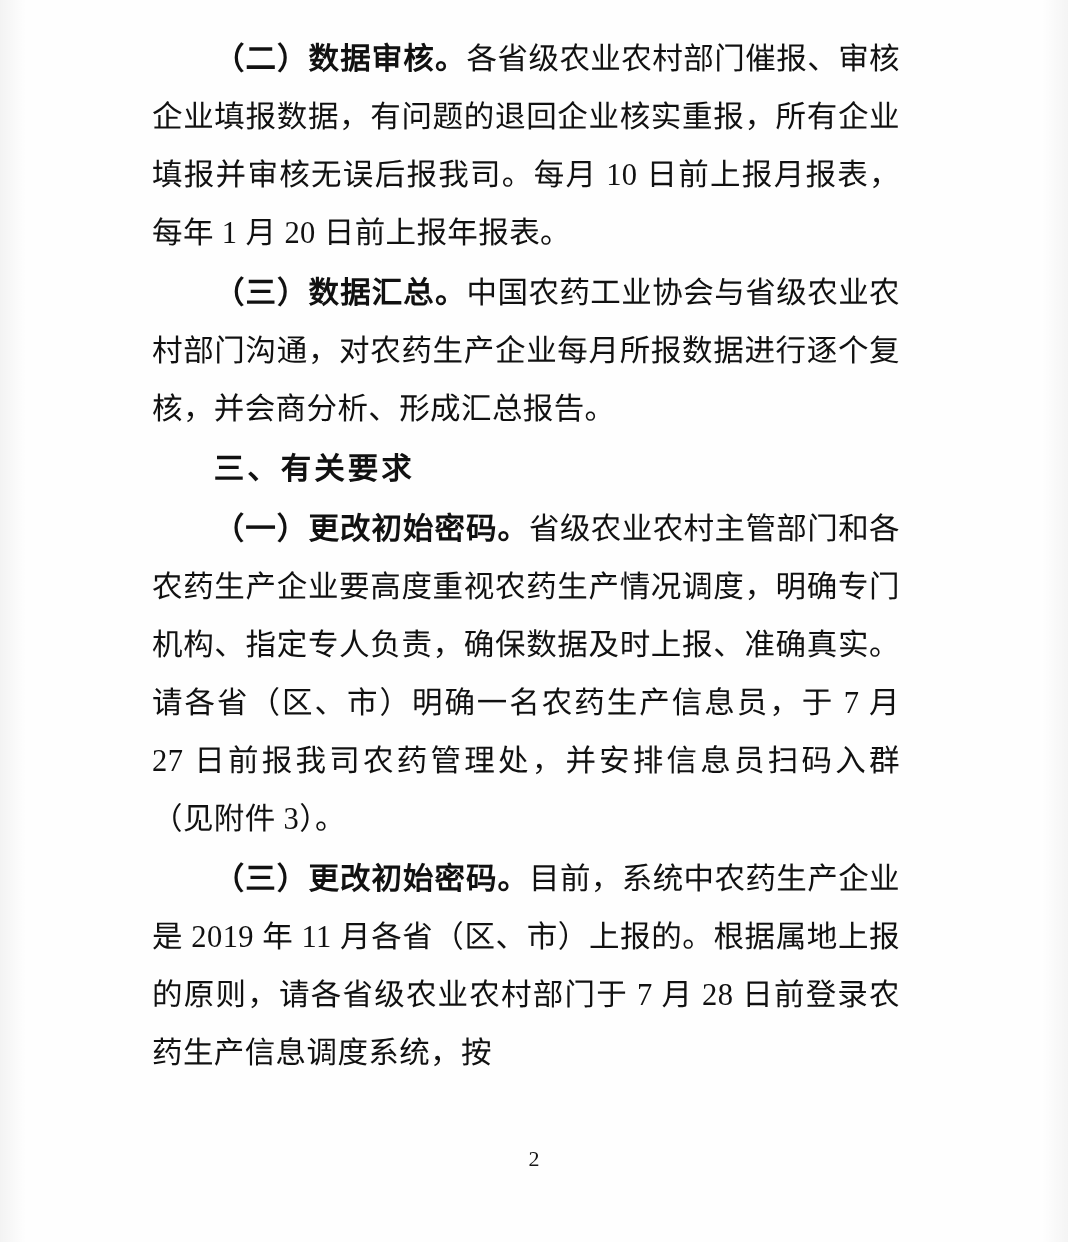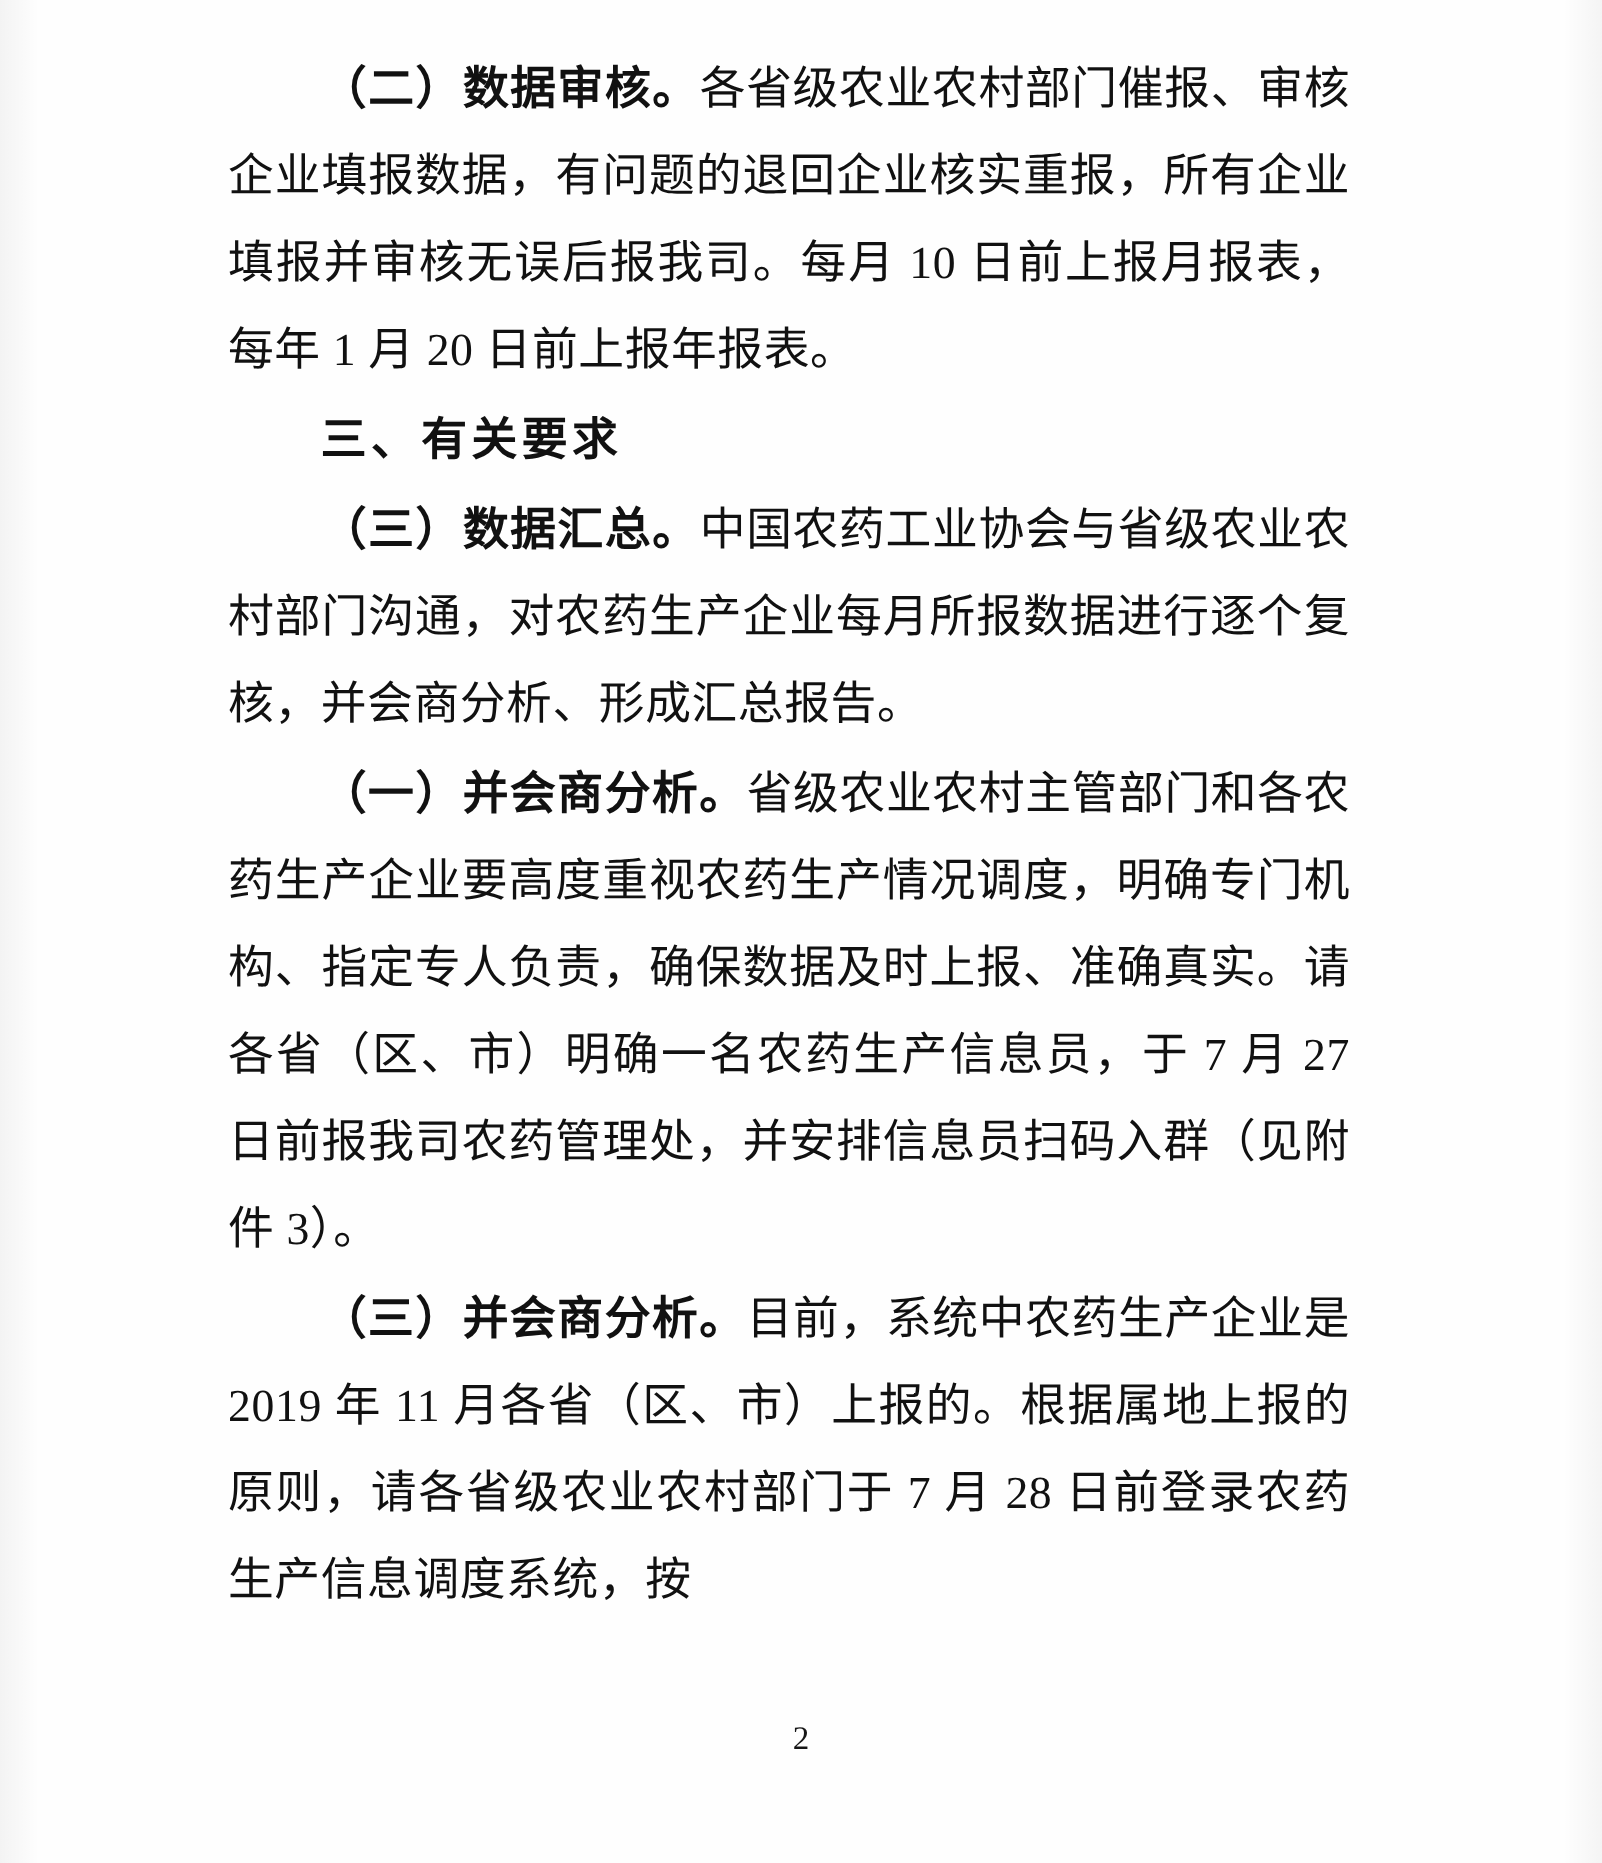--- a/index.html
+++ b/index.html
@@ -83,32 +83,32 @@
   <div class="edge-shadow-left"></div>
   <div class="edge-shadow-right"></div>
 
   <div class="content">
 
     <p class="para">
       <span class="indent">  </span><span class="bold-head">（二）数据审核。</span><span>各省级农业农村部门催报、审核企业填报数据，有问题的退回企业核实重报，所有企业填报并审核无误后报我司。每月 10 日前上报月报表，每年 1 月 20 日前上报年报表。</span>
     </p>
 
     <p class="para">
+      <span class="indent">  </span><span class="bold-head">（三）数据汇总。</span><span>中国农药工业协会与省级农业农村部门沟通，对农药生产企业每月所报数据进行逐个复核，并会商分析、形成汇总报告。</span>
+    </p>
+
+    <p class="para">
       <span class="indent">  </span><span class="section-head">三、有关要求</span>
     </p>
 
     <p class="para">
-      <span class="indent">  </span><span class="bold-head">（三）数据汇总。</span><span>中国农药工业协会与省级农业农村部门沟通，对农药生产企业每月所报数据进行逐个复核，并会商分析、形成汇总报告。</span>
-    </p>
-
-    <p class="para">
-      <span class="indent">  </span><span class="bold-head">（一）并会商分析。</span><span>省级农业农村主管部门和各农药生产企业要高度重视农药生产情况调度，明确专门机构、指定专人负责，确保数据及时上报、准确真实。请各省（区、市）明确一名农药生产信息员，于 7 月 27 日前报我司农药管理处，并安排信息员扫码入群（见附件 3）。</span>
+      <span class="indent">  </span><span class="bold-head">（一）更改初始密码。</span><span>省级农业农村主管部门和各农药生产企业要高度重视农药生产情况调度，明确专门机构、指定专人负责，确保数据及时上报、准确真实。请各省（区、市）明确一名农药生产信息员，于 7 月 27 日前报我司农药管理处，并安排信息员扫码入群（见附件 3）。</span>
     </p>
 
 
     <p class="para">
-      <span class="indent">  </span><span class="bold-head">（三）并会商分析。</span><span>目前，系统中农药生产企业是 2019 年 11 月各省（区、市）上报的。根据属地上报的原则，请各省级农业农村部门于 7 月 28 日前登录农药生产信息调度系统，按</span>
+      <span class="indent">  </span><span class="bold-head">（三）更改初始密码。</span><span>目前，系统中农药生产企业是 2019 年 11 月各省（区、市）上报的。根据属地上报的原则，请各省级农业农村部门于 7 月 28 日前登录农药生产信息调度系统，按</span>
     </p>
 
   </div>
 
   <div class="page-number">2</div>
 </div>
 
 </body></html>

